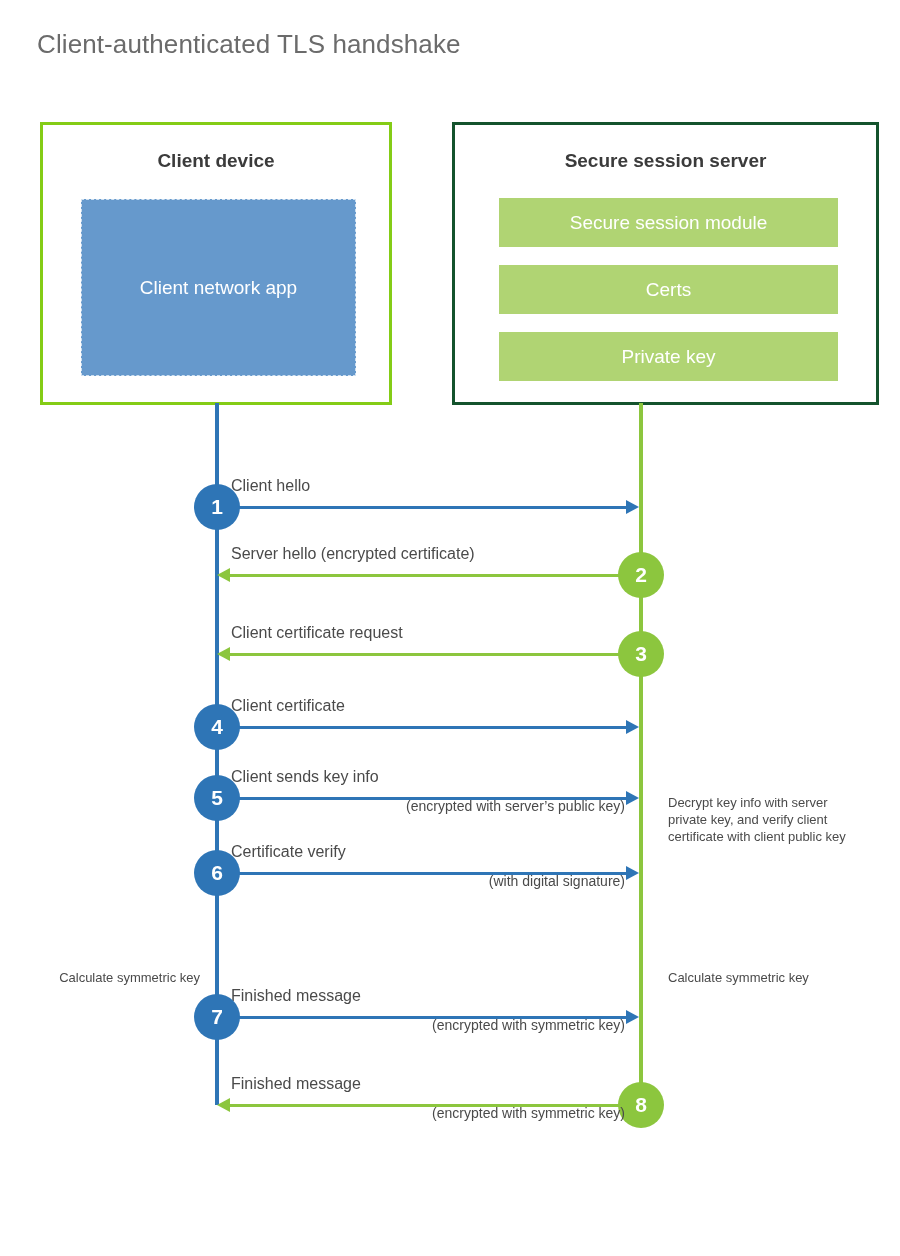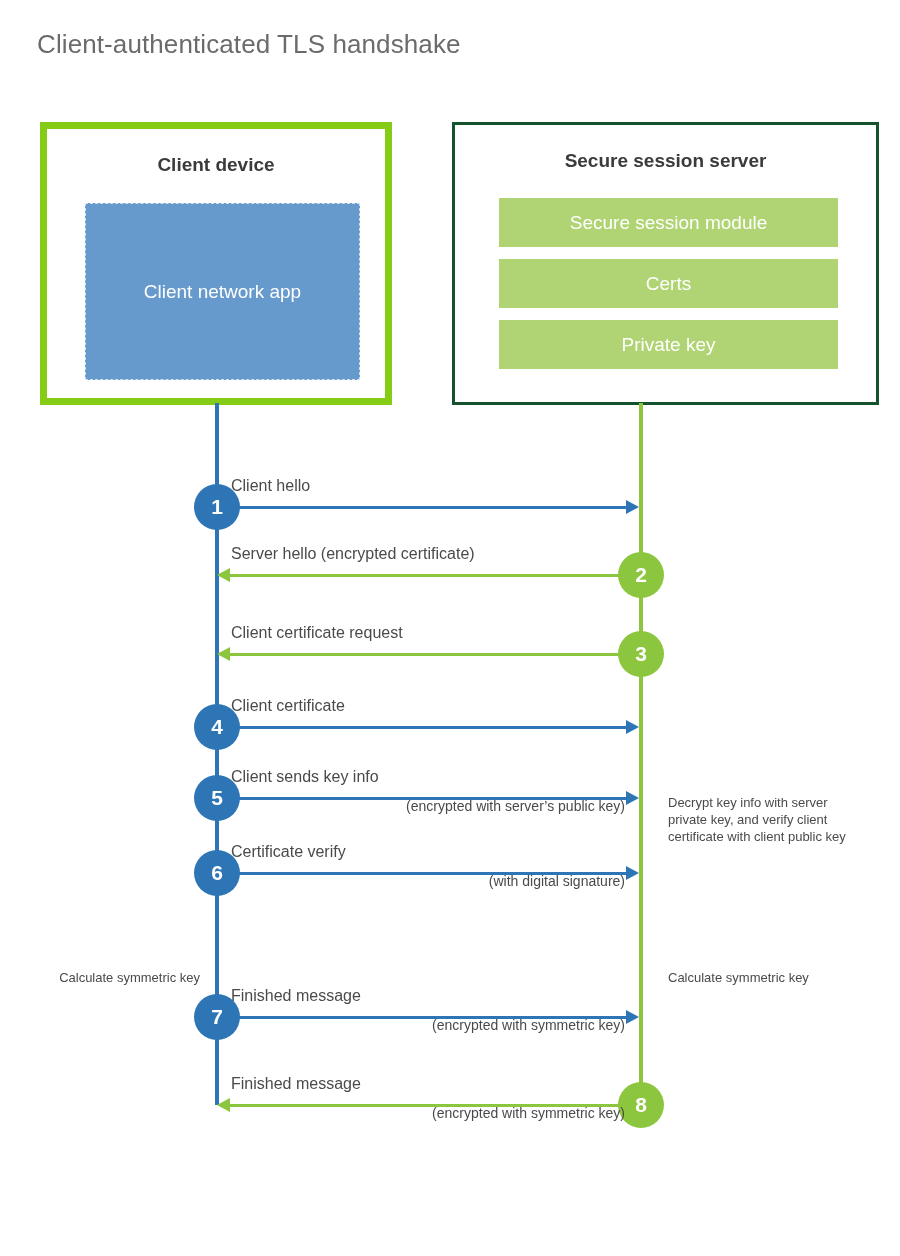--- a/index.html
+++ b/index.html
@@ -35,21 +35,21 @@
   .party-box {
     position: absolute;
     background: #ffffff;
     box-sizing: border-box;
   }
   .party-box.client {
     left: 40px;
     top: 122px;
     width: 352px;
     height: 283px;
-    border: 7px solid #84cc16;
+    border: 3px solid #84cc16;
   }
   .party-box.server {
     left: 452px;
     top: 122px;
     width: 427px;
     height: 283px;
     border: 3px solid #14532d;
   }
   .party-title {
     position: absolute;
@@ -87,21 +87,21 @@
     width: 339px;
   }
   .server-bar {
     height: 49px;
     background: #b0d473;
     color: #ffffff;
     font-size: 19px;
     display: flex;
     align-items: center;
     justify-content: center;
-    margin-bottom: 12px;
+    margin-bottom: 18px;
   }
 
   
   .lifeline {
     position: absolute;
     width: 4px;
   }
   .lifeline.client-line {
     left: 215px;
     top: 403px;

